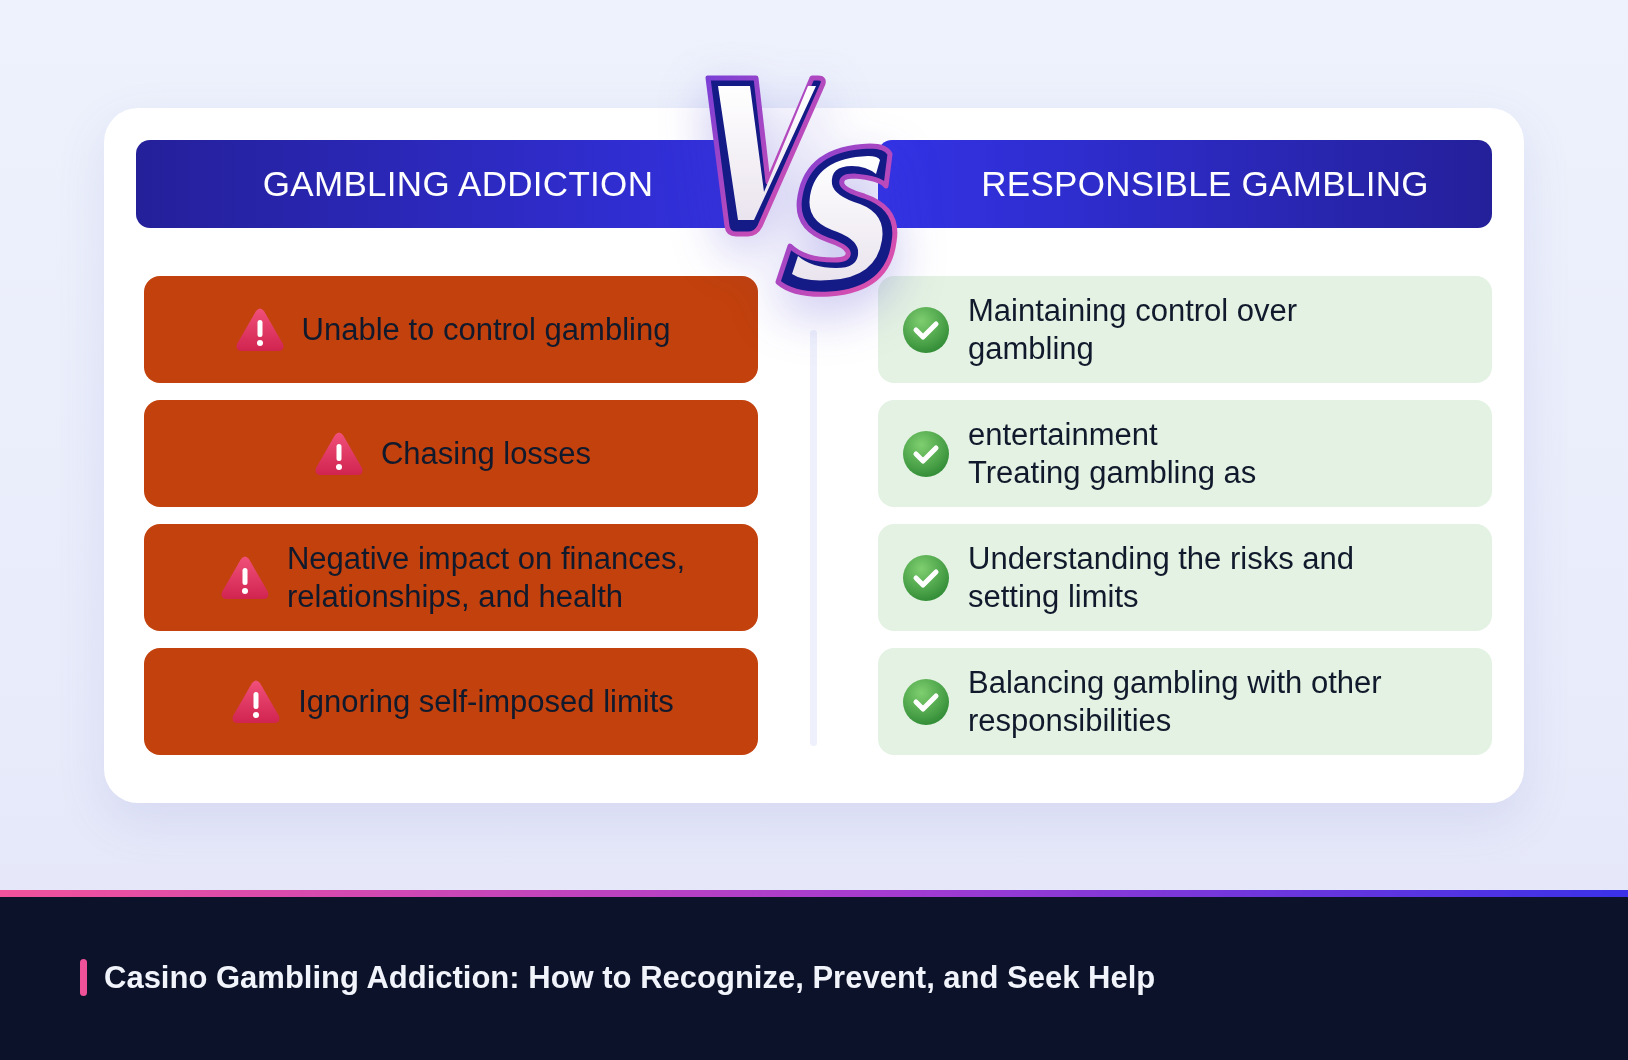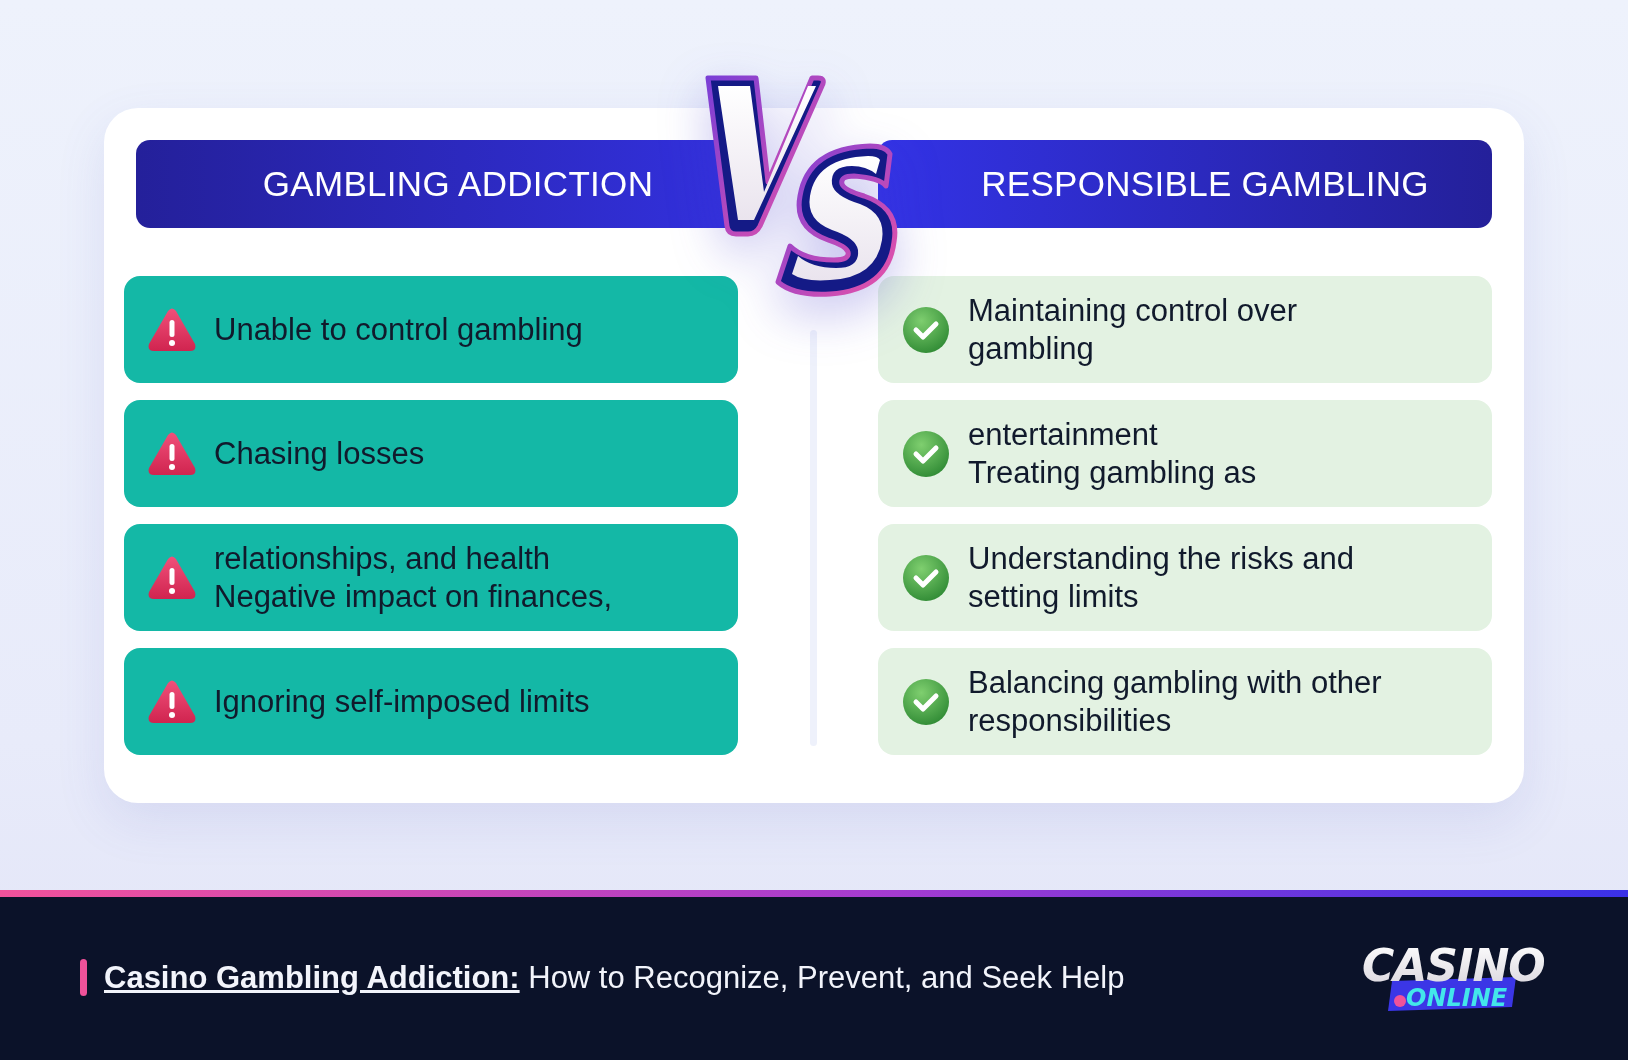--- a/index.html
+++ b/index.html
@@ -25,21 +25,21 @@
   .header-right span { padding-left: 40px; }
 
   .divider {
     position: absolute; left: 810px; top: 330px; width: 7px; height: 416px;
     background: #eef1fb; border-radius: 4px;
   }
   .row {
     position: absolute; width: 614px; height: 107px; border-radius: 16px;
     display: flex; align-items: center;
   }
-  .row.bad { left: 124px; background: #14b8a6; }
+  .row.bad { left: 144px; background: #c2410c; justify-content: center; }
   .row.good { left: 878px; background: #e3f2e2; }
   .row .icon { width: 52px; height: 52px; margin-left: 22px; margin-right: 16px; flex: none; display: flex; align-items: center; justify-content: center; }
   .row .txt { font-size: 31px; line-height: 38px; color: #111a2c; padding-right: 20px; }
 
   .vs {
     position: absolute; left: 694px; top: 70px; width: 230px; height: 240px;
     filter: drop-shadow(0 18px 24px rgba(60, 50, 200, 0.28));
   }
 
   .footer-line {
@@ -50,22 +50,22 @@
     position: absolute; left: 0; top: 897px; width: 1628px; height: 163px;
     background: #0b1229;
   }
   .footer-accent {
     position: absolute; left: 80px; top: 62px; width: 7px; height: 37px;
     background: #f0529a; border-radius: 4px;
   }
   .footer-title {
     position: absolute; left: 104px; top: 62px; font-size: 31px; line-height: 38px; color: #f2f4fb; white-space: nowrap;
   }
-  .footer-title b { font-weight: 700; text-decoration: underline; }
-  .footer-title span.rest { font-weight: 400; }
+  .footer-title b { font-weight: 700; }
+  .footer-title span.rest { font-weight: 700; }
   .logo { position: absolute; left: 1356px; top: 40px; width: 210px; height: 80px; }
 </style>
 </head>
 <body>
 
 <div class="card"></div>
 
 <div class="header-bar header-left">
   <span>GAMBLING ADDICTION</span>
 </div>
@@ -107,22 +107,22 @@
 </div>
 <div class="row bad" style="top:524px">
   <div class="icon">
     <svg width="50" height="46" viewBox="0 0 50 46">
         <path d="M21 4 Q25 -1 29 4 L48 37 Q50 44 43 44 L7 44 Q0 44 2 37 Z" fill="url(#wg)"></path>
         <rect x="22.5" y="13" width="5" height="17" rx="2.5" fill="#fff"></rect>
         <circle cx="25" cy="36" r="3" fill="#fff"></circle>
       </svg>
   </div>
   <div class="txt">
+      <div>Negative impact on finances,</div>
       <div>relationships, and health</div>
-      <div>Negative impact on finances,</div>
     </div>
 </div>
 <div class="row bad" style="top:648px">
   <div class="icon">
     <svg width="50" height="46" viewBox="0 0 50 46">
         <path d="M21 4 Q25 -1 29 4 L48 37 Q50 44 43 44 L7 44 Q0 44 2 37 Z" fill="url(#wg)"></path>
         <rect x="22.5" y="13" width="5" height="17" rx="2.5" fill="#fff"></rect>
         <circle cx="25" cy="36" r="3" fill="#fff"></circle>
       </svg>
   </div>
@@ -204,27 +204,13 @@
 
     <path d="M176 76 Q192 76 196 84 L192 116 Q186 108 160 106 Q146 106 148 114 Q150 120 170 126 Q206 138 200 172 Q194 220 136 224 Q100 226 84 212 L96 176 Q110 190 140 190 Q156 190 154 182 Q152 176 134 170 Q100 158 106 126 Q114 78 176 76 Z" fill="#141a86" stroke="url(#vsstroke)" stroke-width="5" stroke-linejoin="round"></path>
     <path d="M174 86 Q184 86 186 90 L182 104 Q172 96 158 96 Q136 96 138 114 Q140 126 166 134 Q192 144 188 170 Q182 208 136 210 Q110 212 98 204 L104 186 Q118 198 142 198 Q166 198 164 180 Q162 168 138 160 Q112 150 116 126 Q122 88 174 86 Z" fill="url(#vsfill)"></path>
   </svg>
 </div>
 
 <div class="footer-line"></div>
 <div class="footer">
   <div class="footer-accent"></div>
   <div class="footer-title"><b>Casino Gambling Addiction:</b><span class="rest"> How to Recognize, Prevent, and Seek Help</span></div>
-  <div class="logo">
-    <svg width="210" height="80" viewBox="0 0 210 80">
-      <defs>
-          <linearGradient id="lg" x1="0" y1="0" x2="0" y2="1">
-            <stop offset="0" stop-color="#ffffff"></stop>
-            <stop offset="1" stop-color="#d8d4dc"></stop>
-          </linearGradient>
-        </defs>
-      <polygon points="36,44 160,40 156,70 32,74" fill="#3b36e6"></polygon>
-      <text x="6" y="44" font-family="DejaVu Sans, sans-serif" font-weight="700" font-style="italic" font-size="44" fill="url(#lg)" letter-spacing="-1">CASINO</text>
-      <circle cx="44" cy="64" r="6" fill="#f0529a"></circle>
-      <text x="50" y="69" font-family="DejaVu Sans, sans-serif" font-weight="700" font-style="italic" font-size="24" fill="#43e6ea">ONLINE</text>
-    </svg>
-  </div>
 </div>
 
 </body></html>

